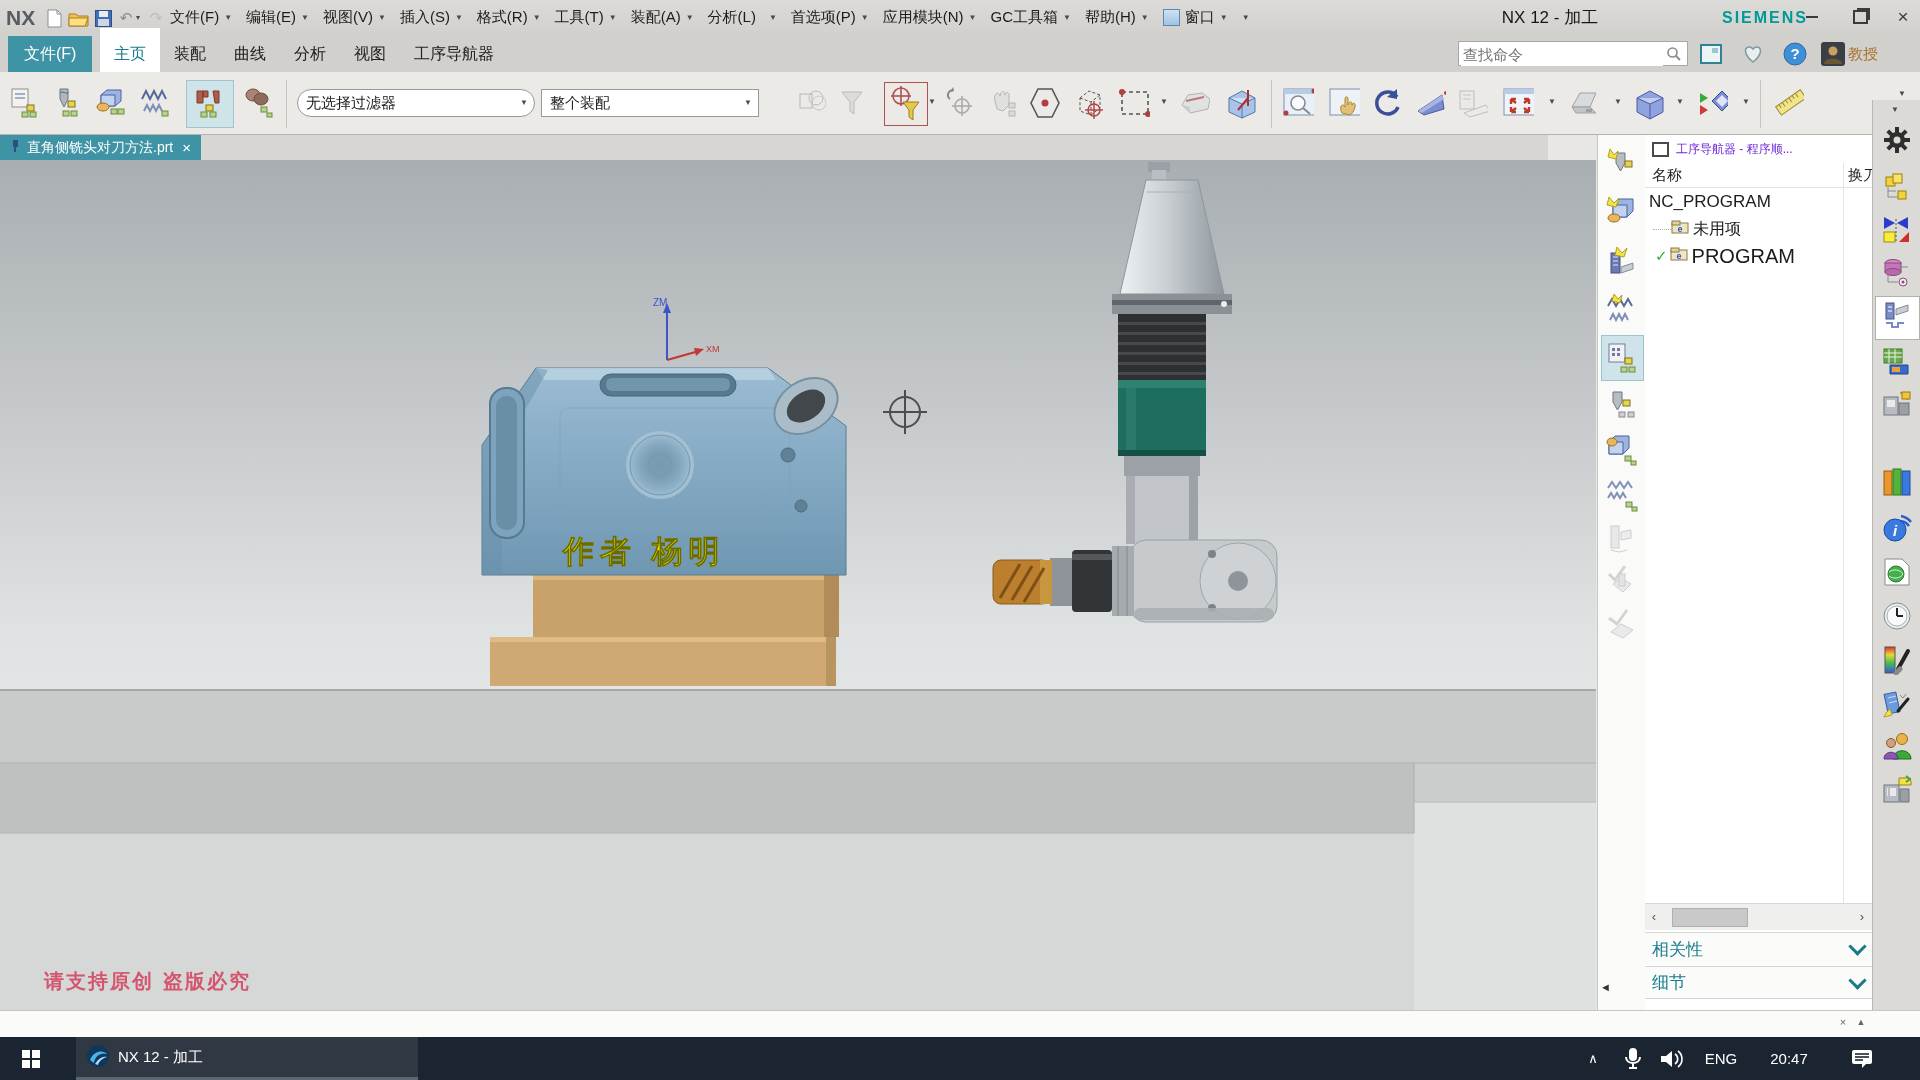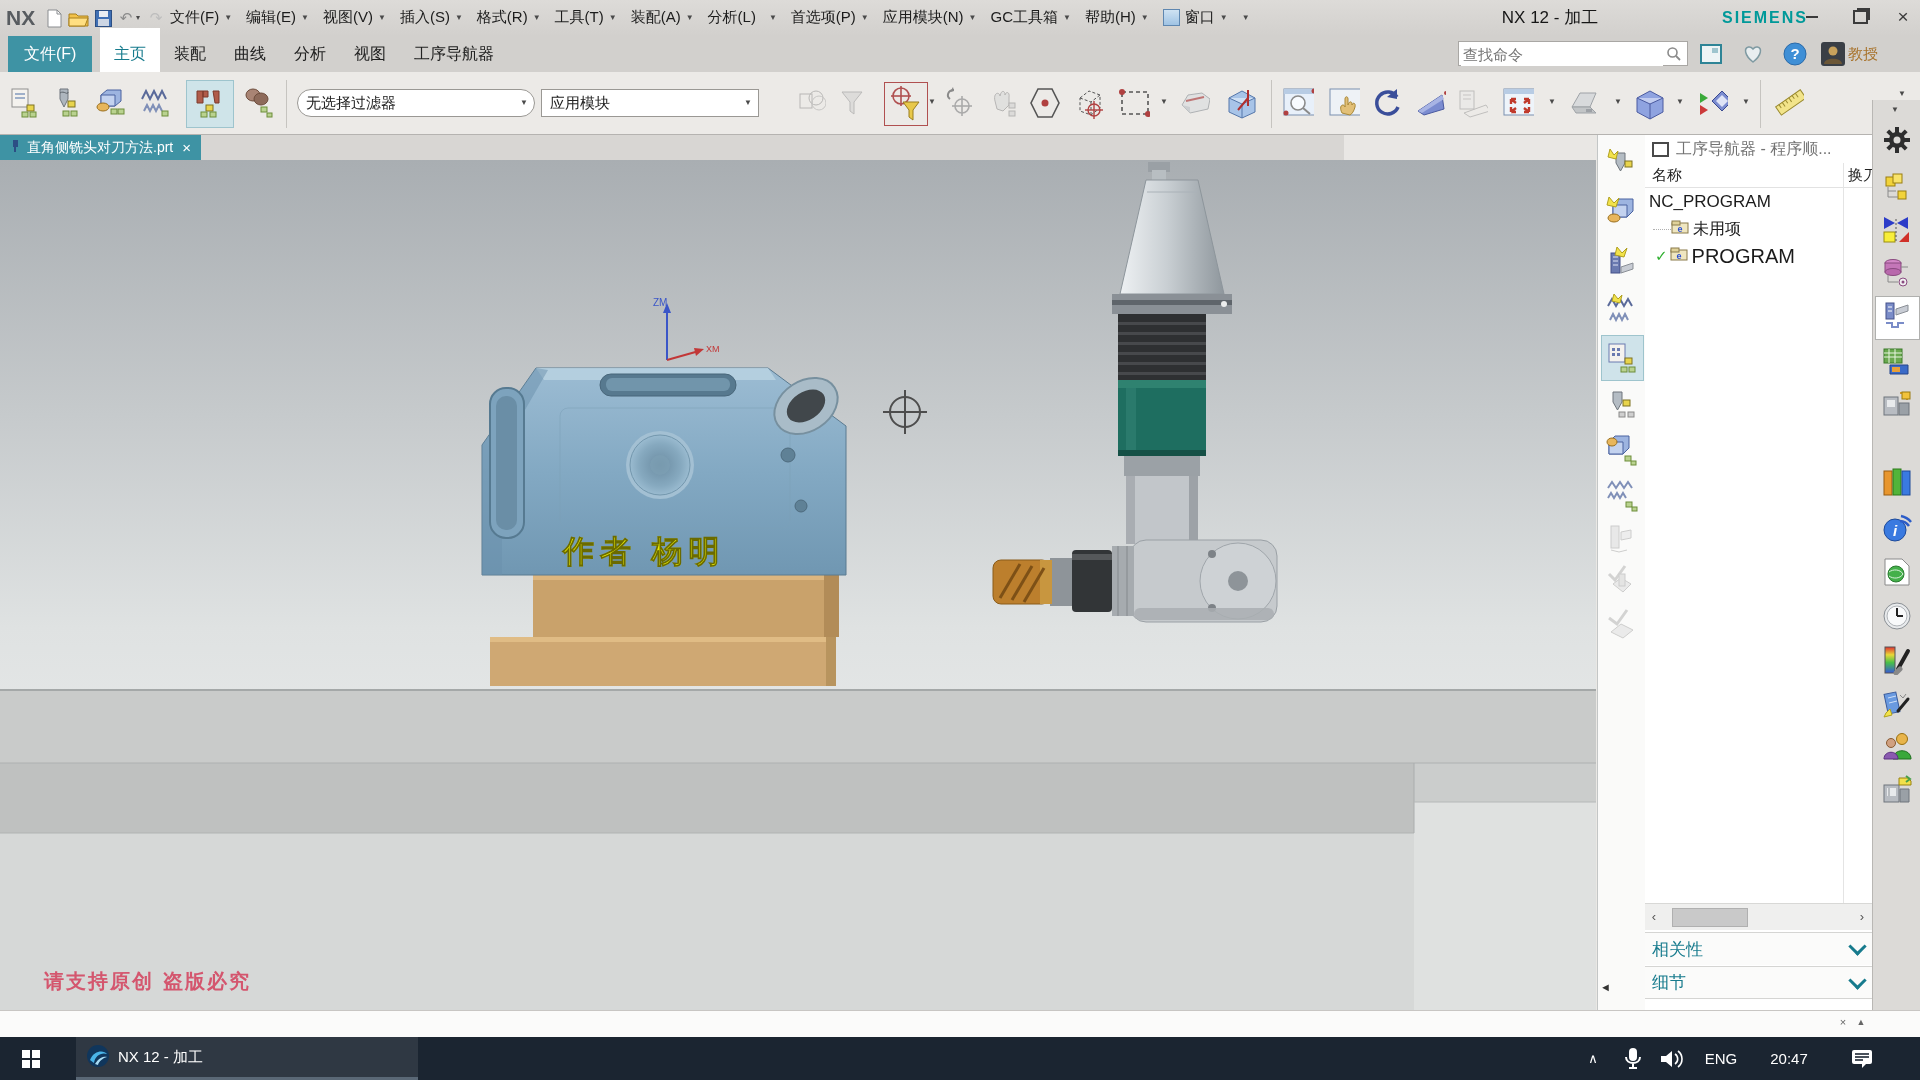--- a/index.html
+++ b/index.html
@@ -17,21 +17,21 @@
   #tabrow{left:0;top:36px;width:1920px;height:36px;background:#d2d0cd;border-bottom:1px solid #c5c3c0;}
   .rtab{height:36px;display:flex;align-items:center;padding:8px 14px;font-size:16px;color:#222;white-space:nowrap;}
   .rtab.active{background:#fff;color:#177b8d;}
   #filetab{background:#3e93a4;color:#fff;padding:0 16px;}
   
   #toolbar{left:0;top:72px;width:1920px;height:62px;background:#eceae7;border-bottom:1px solid #b5b3b0;}
   .tico{width:32px;height:38px;display:flex;align-items:center;justify-content:center;}
   .sep{width:1px;height:48px;background:#c6c4c0;}
   .combo{height:26px;background:#fff;border:1px solid #9a9894;display:flex;align-items:center;justify-content:space-between;padding:0 6px 0 8px;font-size:15px;color:#222;}
   
-  #tabstrip{left:0;top:135px;width:1344px;height:25px;background:#d8d6d3;border-bottom:1px solid #9b9fa1;}
+  #tabstrip{left:0;top:135px;width:1548px;height:25px;background:#d8d6d3;border-bottom:1px solid #9b9fa1;}
   #parttab{left:0;top:0;height:25px;background:#3e93a4;color:#fff;display:flex;align-items:center;gap:7px;padding:0 10px;font-size:14px;}
   
   #viewport{left:0;top:160px;width:1596px;height:850px;background:linear-gradient(#a9aeb2 0%,#c6cacc 30%,#dfe2e2 55%,#e6e8e8 70%);overflow:hidden;}
   #wm1{font-family:"DejaVu Serif","Liberation Serif",serif;font-weight:bold;font-style:italic;font-size:37px;color:#c23a2a;letter-spacing:4px;}
   #wm2{font-family:"DejaVu Serif","Liberation Serif",serif;font-weight:bold;font-size:20px;color:#d4566e;letter-spacing:2px;}
   
   #midstrip{left:1597px;top:135px;width:47px;height:875px;background:#fafaf9;border-left:1px solid #c3c6c6;border-right:1px solid #cfcdca;}
   .strip-ic{position:absolute;left:6px;width:34px;height:36px;display:flex;align-items:center;justify-content:center;}
   #navpanel{left:1645px;top:135px;width:227px;height:875px;background:#fff;}
   .navrow{position:absolute;left:0;width:227px;display:flex;align-items:center;}
@@ -244,21 +244,21 @@
           <rect x="18" y="20" width="6" height="5" fill="#b9d28f" stroke="#6d8d3a"></rect>
           <rect x="24" y="26" width="5" height="4" fill="#b9d28f" stroke="#6d8d3a"></rect>
         </svg>
       </span>
     <div class="abs sep" style="left:286px;top:8px;"></div>
     <div class="abs combo" style="left:297px;top:17px;width:222px;border-radius:14px;">
         <span>无选择过滤器</span>
         <span class="caret">▼</span>
       </div>
     <div class="abs combo" style="left:541px;top:17px;width:202px;">
-        <span>应用模块</span>
+        <span>整个装配</span>
         <span class="caret">▼</span>
       </div>
 
     <span class="abs tico" style="left:796px;top:12px;opacity:.45;">
         <svg width="28" height="30">
           <rect x="2" y="6" width="12" height="14" fill="none" stroke="#7a7a7a"></rect>
           <circle cx="18" cy="10" r="7" fill="none" stroke="#7a7a7a"></circle>
           <circle cx="21" cy="15" r="7" fill="none" stroke="#9a9a9a"></circle>
         </svg>
       </span>
@@ -657,21 +657,21 @@
           <path d="M4 12 12 18 22 4" fill="none" stroke="#9a9a9a" stroke-width="3"></path>
           <path d="M6 26 16 18 28 24 18 32Z" fill="#d4d4d4" stroke="#8a8a8a"></path>
         </svg>
       </span>
     <span class="abs" style="left:2px;top:846px;font-size:11px;color:#333;">◄</span>
   </div>
 
   <div id="navpanel" class="abs">
     <div class="navrow" style="top:2px;height:24px;gap:7px;padding-left:7px;">
       <span style="display:inline-block;width:13px;height:11px;border:2px solid #4a4a4a;"></span>
-      <span style="font-size:16px;color:#737373;white-space:nowrap;">工序导航器 - 程序顺...</span>
+      <span style="font-size:12px;color:#6d28d9;white-space:nowrap;">工序导航器 - 程序顺...</span>
     </div>
     <div class="navrow" style="top:28px;height:24px;border-bottom:1px solid #e2e2e2;">
       <span style="font-size:15px;color:#222;padding-left:7px;">名称</span>
       <span style="position:absolute;left:203px;width:24px;overflow:hidden;font-size:15px;color:#222;white-space:nowrap;">换刀</span>
     </div>
     <div class="abs" style="left:198px;top:28px;width:1px;height:740px;background:#e4e4e4;"></div>
 
     <div class="navrow" style="top:54px;height:26px;">
       <span style="font-size:17px;color:#1b1b1b;padding-left:4px;">NC_PROGRAM</span>
     </div>

